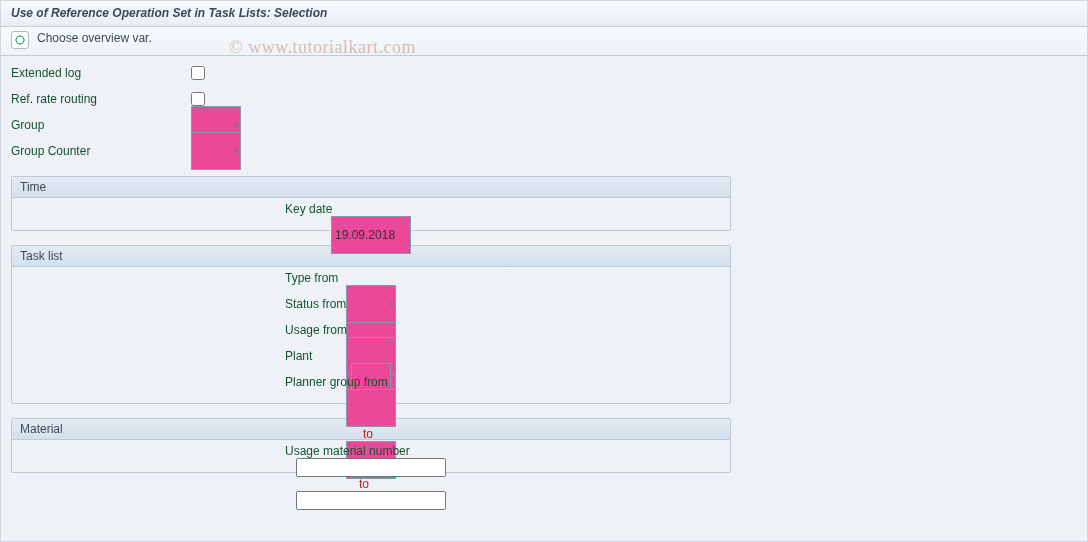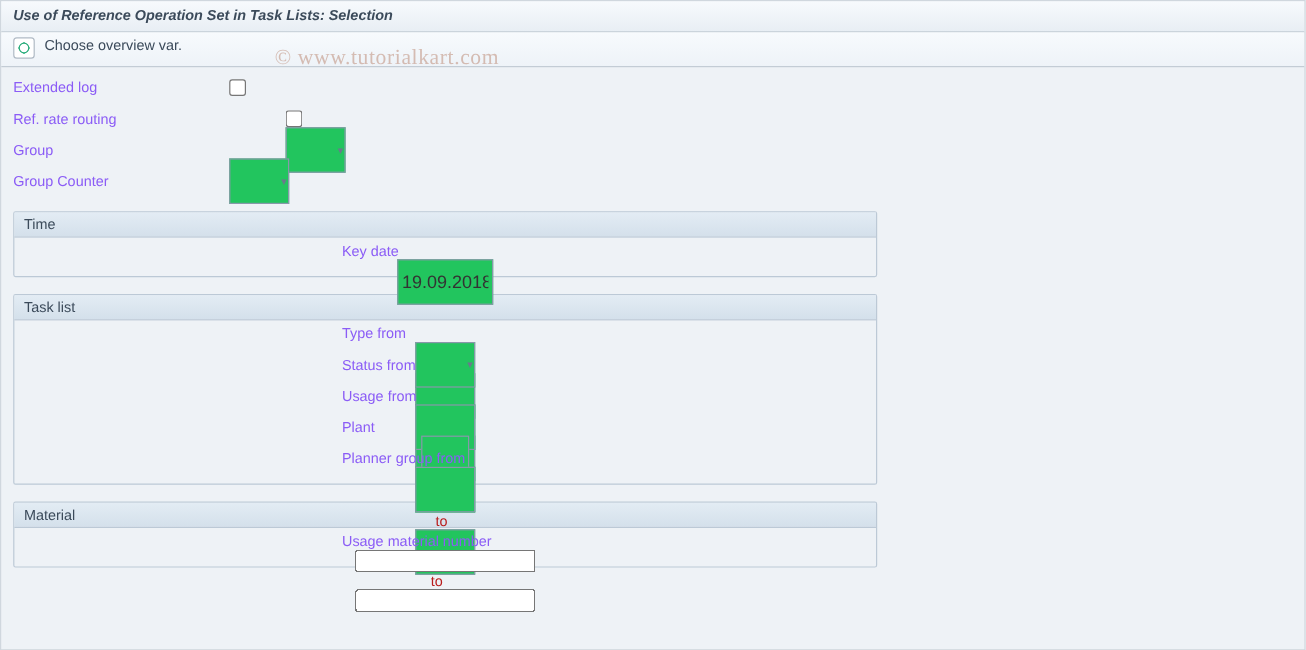--- a/index.html
+++ b/index.html
@@ -37,33 +37,33 @@
       width: 18px; height: 18px;
       border: 1px solid #b0bac5;
       border-radius: 3px;
       background: #fff;
     }
     .toolbar .exec-icon svg { width: 12px; height: 12px; }
     .toolbar .choose-label { color: #3b4a5a; }
     .content { padding: 6px 10px 10px 10px; }
     .row { display: flex; align-items: center; height: 22px; }
     .row + .row { margin-top: 4px; }
-    .gap-lg { margin-top: 18px; gap: 47px; }
-    .label-col { width: 180px; color: #8b5cf6; }
+    .gap-lg { margin-top: 18px; }
+    .label-col { width: 180px; color: #14532d; }
     .checkbox {
       width: 14px; height: 14px;
       border: 1px solid #8898aa;
       background: #fff;
     }
     .input-sm, .input-md, .input-lg, .input-date {
       height: 18px;
       border: 1px solid #8898aa;
-      background: #22c55e;
+      background: #ec4899;
       padding: 18px 3px;
-      font-size: 15px;
+      font-size: 12px;
       color: #333;
     }
     .input-xs { width: 30px; }
     .input-sm { width: 50px; }
     .input-date { width: 80px; text-align: left; }
     .input-mat { width: 150px; }
     .f4-wrap { position: relative; display: inline-flex; }
     .f4-wrap .f4-icon {
       position: absolute;
       right: 2px; top: 50%; transform: translateY(-50%);

